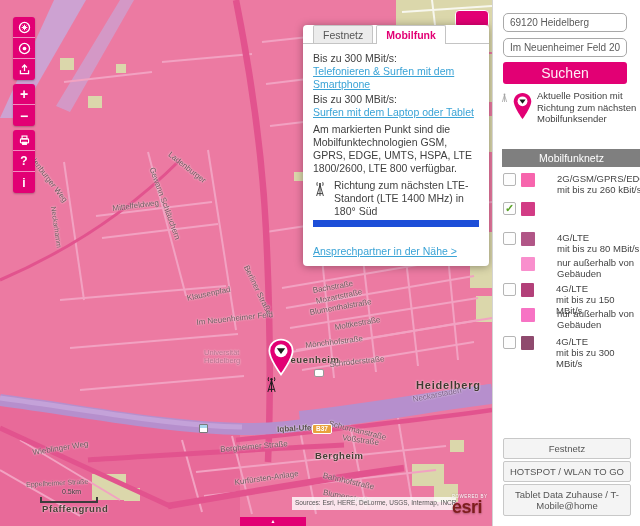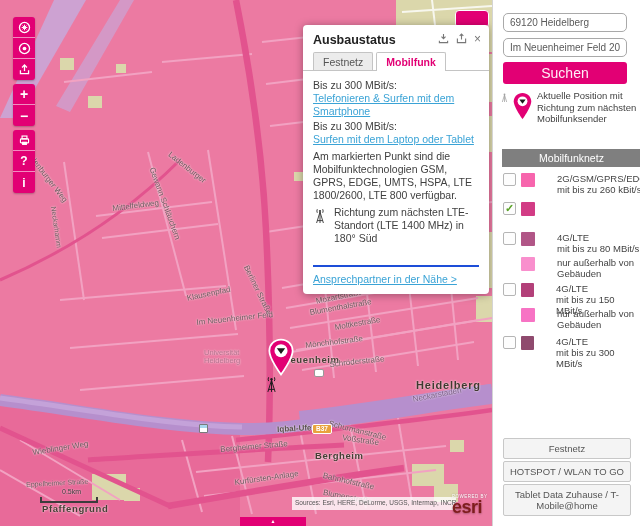--- a/index.html
+++ b/index.html
@@ -70,21 +70,21 @@
   .tabs { display:flex; gap:3px; padding:0 10px; border-bottom:1px solid #c4c4c4; }
   .tab { padding:3px 9px 2px; border:1px solid #c4c4c4; border-bottom:none; border-radius:2px 2px 0 0;
          background:#ececec; color:#555; font-size:10.5px; cursor:pointer; position:relative; }
   .tab.active { background:#fff; color:#e20074; font-weight:bold; margin-bottom:-1px; padding-bottom:3px; }
   .popup-body { padding:6px 10px 8px; line-height:13px; }
   .popup-body a { color:#3aa3d6; text-decoration:underline; cursor:pointer; }
   .speed-line { margin-top:2px; }
   .availability { margin-top:4px; }
   .direction { display:flex; gap:5px; margin-top:4px; }
   .direction .dir-icon { flex:0 0 16px; padding-top:2px; }
-  .contact { margin-top:20px; padding-top:6px; border-top:2px solid #1d4ed8; }
+  .contact { margin-top:2px; padding-top:18px; border-top:7px solid #1d4ed8; }
 
   
   #sidebar { position:absolute; left:492px; top:0; width:148px; height:526px; background:#fff;
              border-left:1px solid #d4d4d4; font-size:9.5px; color:#444; }
   .side-input { position:absolute; left:10px; width:124px; height:19px; border:1px solid #a9a9a9;
                 border-radius:5px; padding:0 6px; font-size:10px; color:#5a5a5a;
                 font-family:"Liberation Sans", sans-serif; background:#fff; }
   .search-btn { position:absolute; left:10px; top:62px; width:124px; height:22px; background:#e20074;
                 border:none; border-radius:3px; color:#ffeef7; font-size:14px; cursor:pointer;
                 font-family:"Liberation Sans", sans-serif; }
@@ -282,34 +282,20 @@
 
     <span class="scale-label">0.5km</span>
     <div class="scale-bar"></div>
     <div class="attribution">Sources: Esri, HERE, DeLorme, USGS, Intermap, INCREMENT P, NRCan...</div>
     <span class="powered-by">POWERED BY</span>
     <span class="esri-logo">esri</span>
     <div class="attr-expander">▲</div>
     <span class="collapse-handle">▶</span>
 
     <div class="popup">
-      <div class="popup-header">
-        <span class="popup-title">Ausbaustatus</span>
-        <span class="popup-tools">
-          <span><svg viewBox="0 0 12 12" width="11" height="11">
-                <path d="M6 1v5M3.8 4L6 6.2L8.2 4" fill="none" stroke="#777" stroke-width="1.2"></path>
-                <path d="M1.5 8.5v2h9v-2" fill="none" stroke="#777" stroke-width="1.2"></path>
-              </svg></span>
-          <span><svg viewBox="0 0 12 12" width="11" height="11">
-                <path d="M6 7V1.5M4 3.2L6 1.2l2 2" fill="none" stroke="#777" stroke-width="1.2"></path>
-                <path d="M1.5 6v4.5h9V6" fill="none" stroke="#777" stroke-width="1.2"></path>
-              </svg></span>
-          <span class="popup-close">×</span>
-        </span>
-      </div>
       <div class="tabs">
         <span class="tab">Festnetz</span>
         <span class="tab active">Mobilfunk</span>
       </div>
       <div class="popup-body">
         <div class="speed-line">Bis zu 300 MBit/s:</div>
         <a>Telefonieren &amp; Surfen mit dem Smartphone</a>
         <div class="speed-line">Bis zu 300 MBit/s:</div>
         <a>Surfen mit dem Laptop oder Tablet</a>
         <div class="availability">Am markierten Punkt sind die Mobilfunktechnologien GSM, GPRS, EDGE, UMTS, HSPA, LTE 1800/2600, LTE 800 verfügbar.</div>

